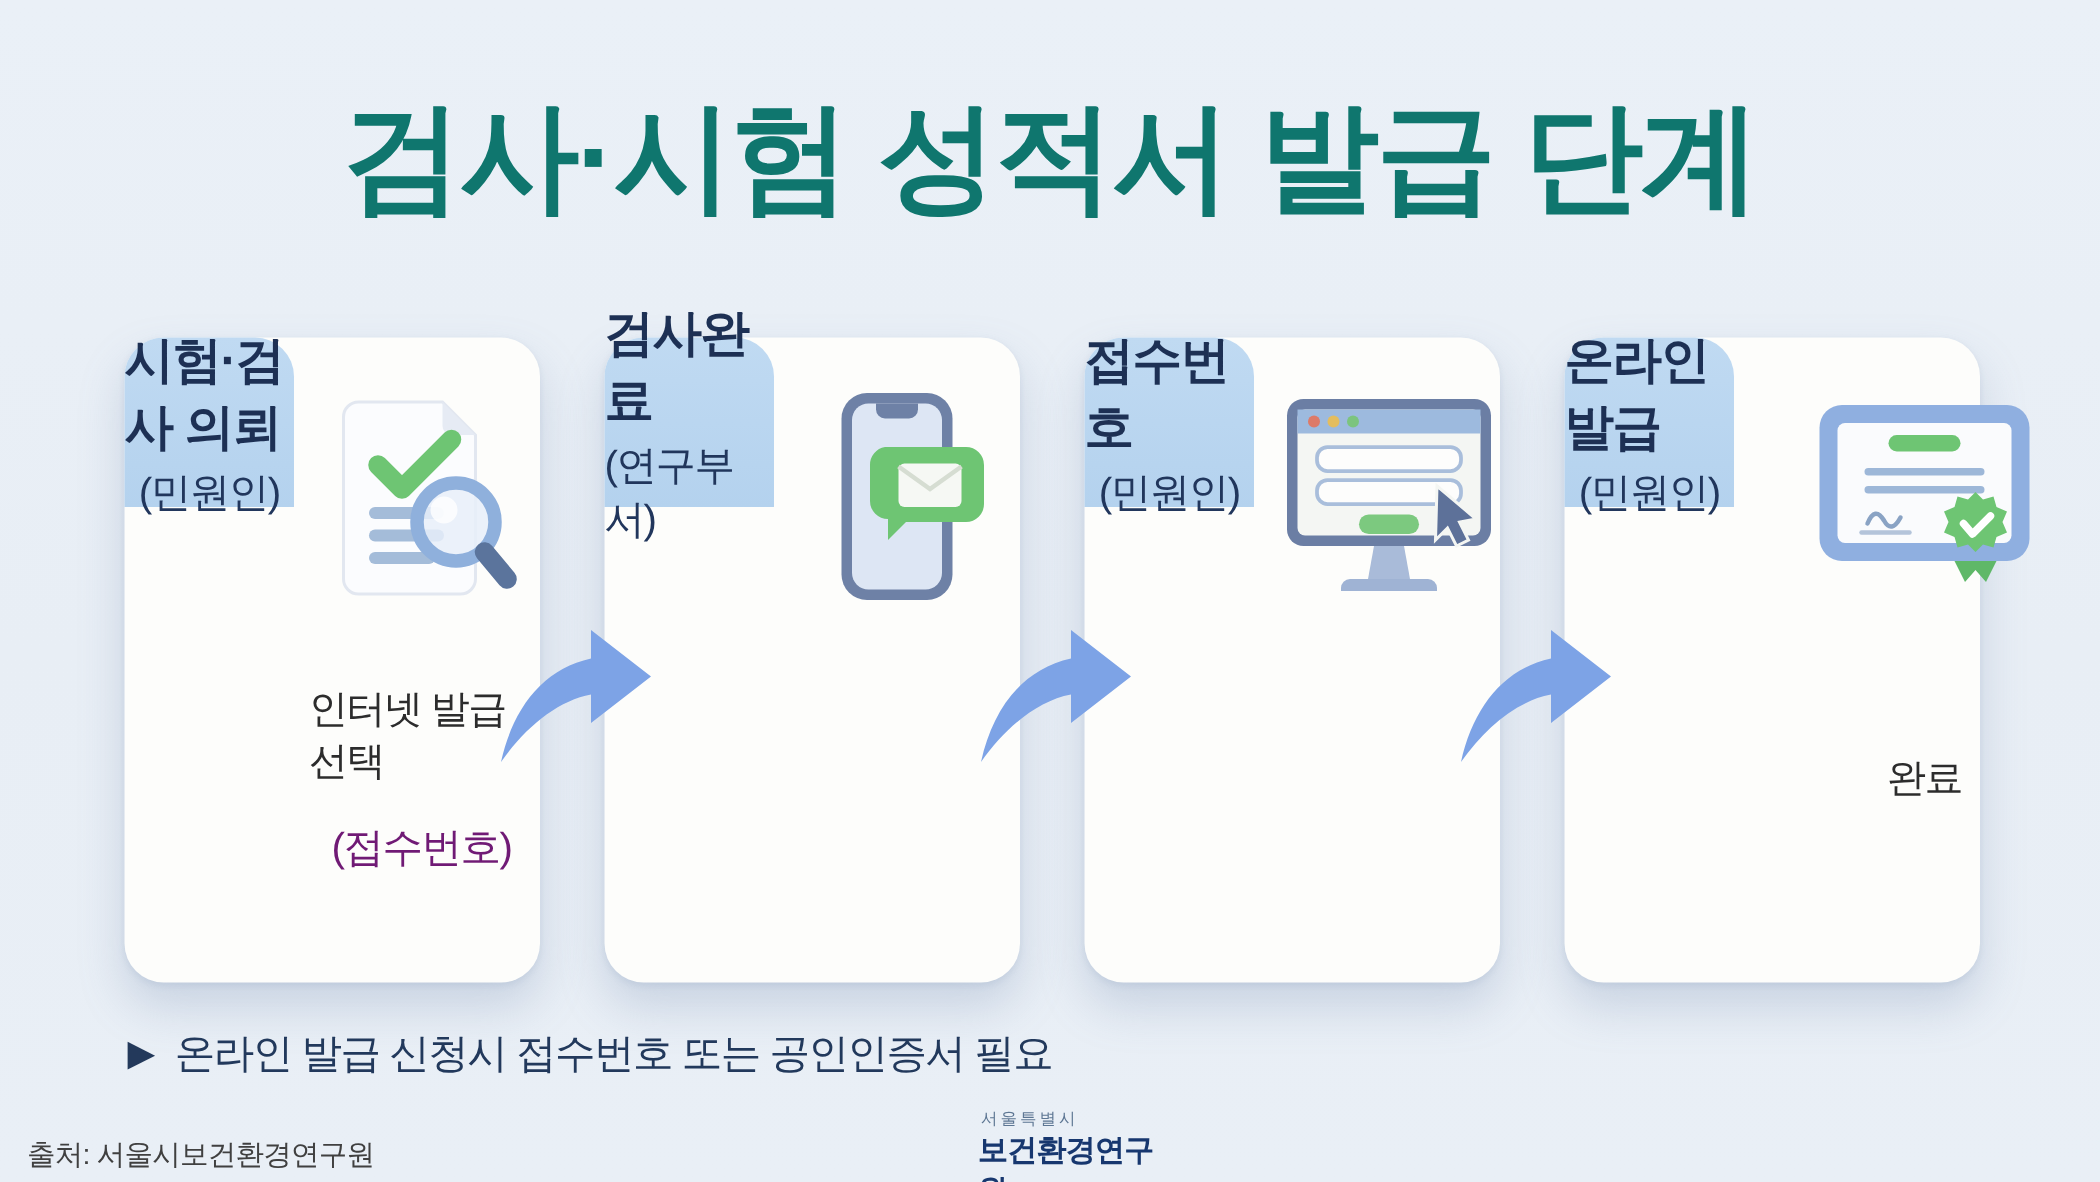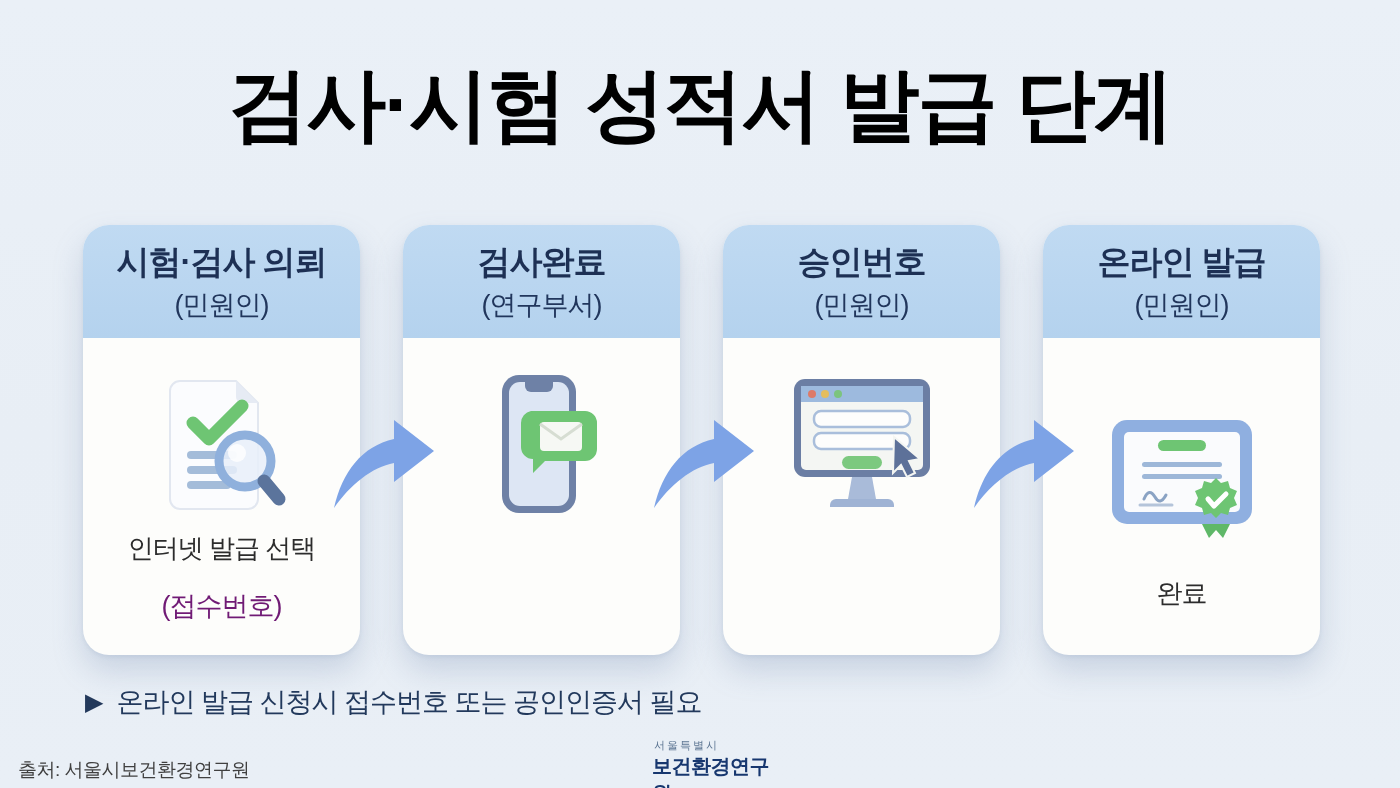--- a/index.html
+++ b/index.html
@@ -10,30 +10,30 @@
     background:linear-gradient(180deg,#eaf0f7 0%,#e8eef5 55%,#e9eff6 100%);
     overflow:hidden;
     color:#223a5e;
   }
 
   
   .page-title {
     position:absolute; top:52px; left:0; width:100%;
     text-align:center;
     font-size:80px; font-weight:bold; letter-spacing:-2px;
-    color:#000000;
+    color:#0f766e;
   }
 
   
   .card {
     position:absolute; top:225px; width:277px; height:430px;
     background:#fdfdfb;
     border-radius:26px;
     box-shadow:0 16px 30px rgba(120,140,175,.28), 0 2px 4px rgba(140,160,190,.18);
-    display:flex; flex-direction:column;
+    display:flex; flex-direction:row;
   }
   .card-1 { left:83px; } .card-2 { left:403px; } .card-3 { left:723px; } .card-4 { left:1043px;gap:37px; }
 
   .card-header {
     height:113px; flex:0 0 113px;
     background:linear-gradient(180deg,#c0daf2 0%,#b4d2ee 100%);
     border-radius:26px 26px 0 0;
     display:flex; flex-direction:column; align-items:center; justify-content:center;
     gap:2px;
   }
@@ -116,21 +116,21 @@
         <path d="M64 42 h54 a12 12 0 0 1 12 12 v26 a12 12 0 0 1 -12 12 h-40 l-12 12 v-14 a12 12 0 0 1 -12 -12 v-24 a12 12 0 0 1 10 -12 z" fill="#6ec573"></path>
         <rect x="73" y="53" width="42" height="29" rx="4" fill="#f6f8f4"></rect>
         <path d="M73 55 L94 70 L115 55" fill="none" stroke="#d6ddd2" stroke-width="3"></path>
       </svg>
     </div>
   </div>
 </div>
 
 <div class="card card-3">
   <div class="card-header">
-    <div class="card-title">승인번호</div>
+    <div class="card-title">접수번호</div>
     <div class="card-subtitle">(민원인)</div>
   </div>
   <div class="card-body">
     <div class="card-icon">
       <svg width="160" height="150" viewBox="0 0 160 150">
         <rect x="12" y="10" width="136" height="98" rx="11" fill="#6b7ea4"></rect>
         <rect x="19" y="17" width="122" height="84" rx="5" fill="#f4f6f3"></rect>
         <path d="M19 17 h122 v16 h-122 z" fill="#9dbade"></path>
         <circle cx="30" cy="25" r="4" fill="#dd7a68"></circle>
         <circle cx="43" cy="25" r="4" fill="#e4bd5e"></circle>

